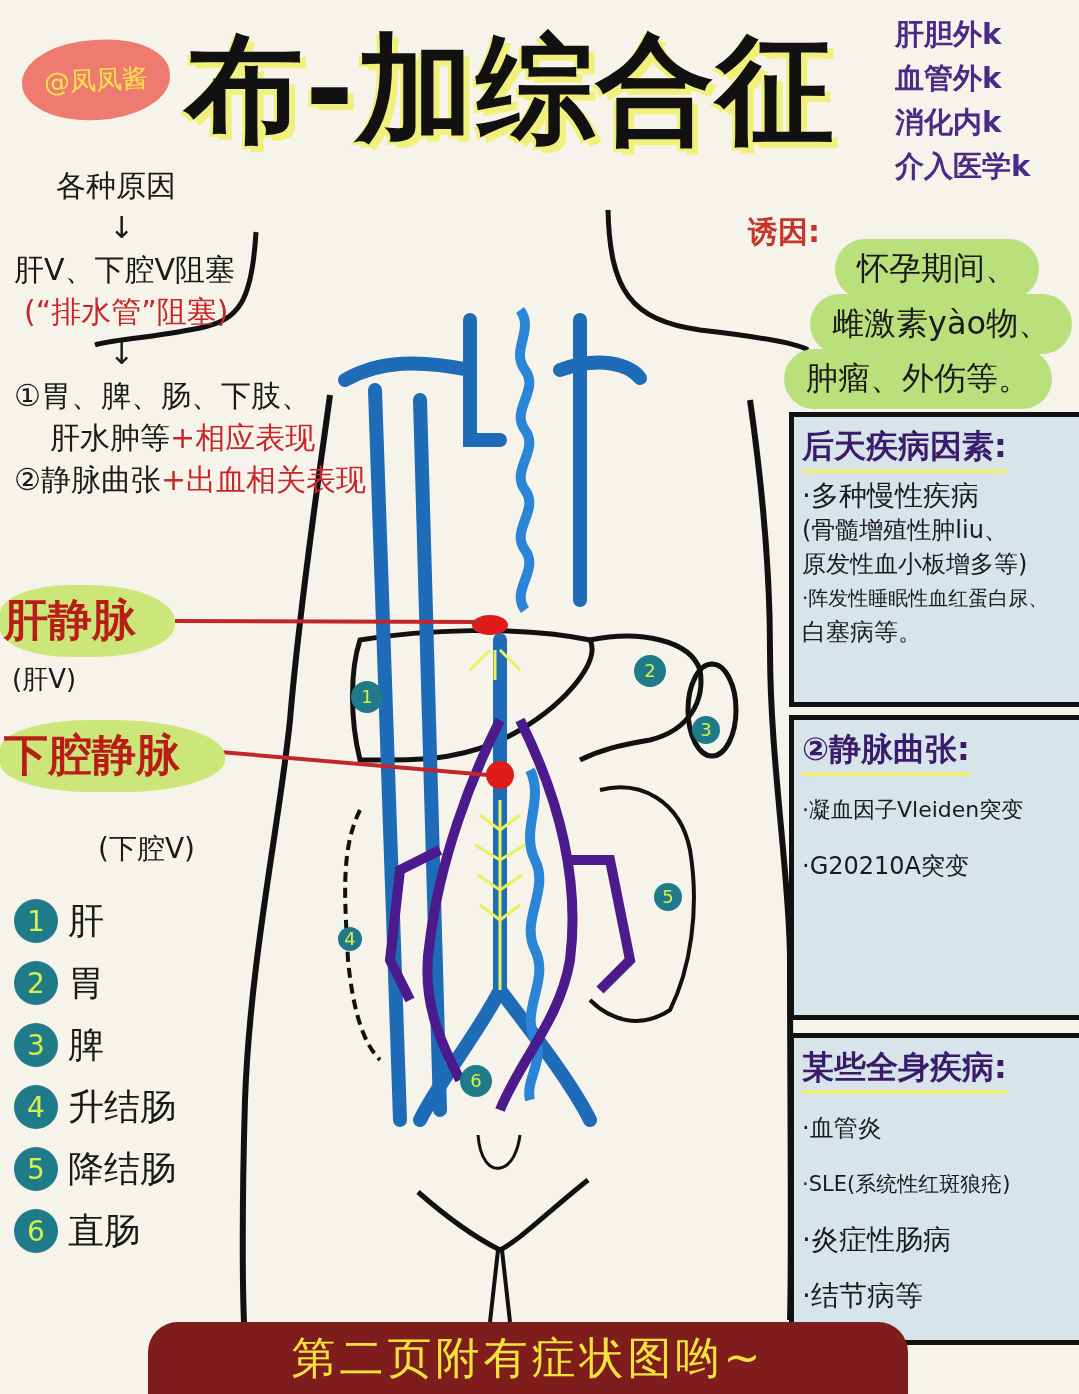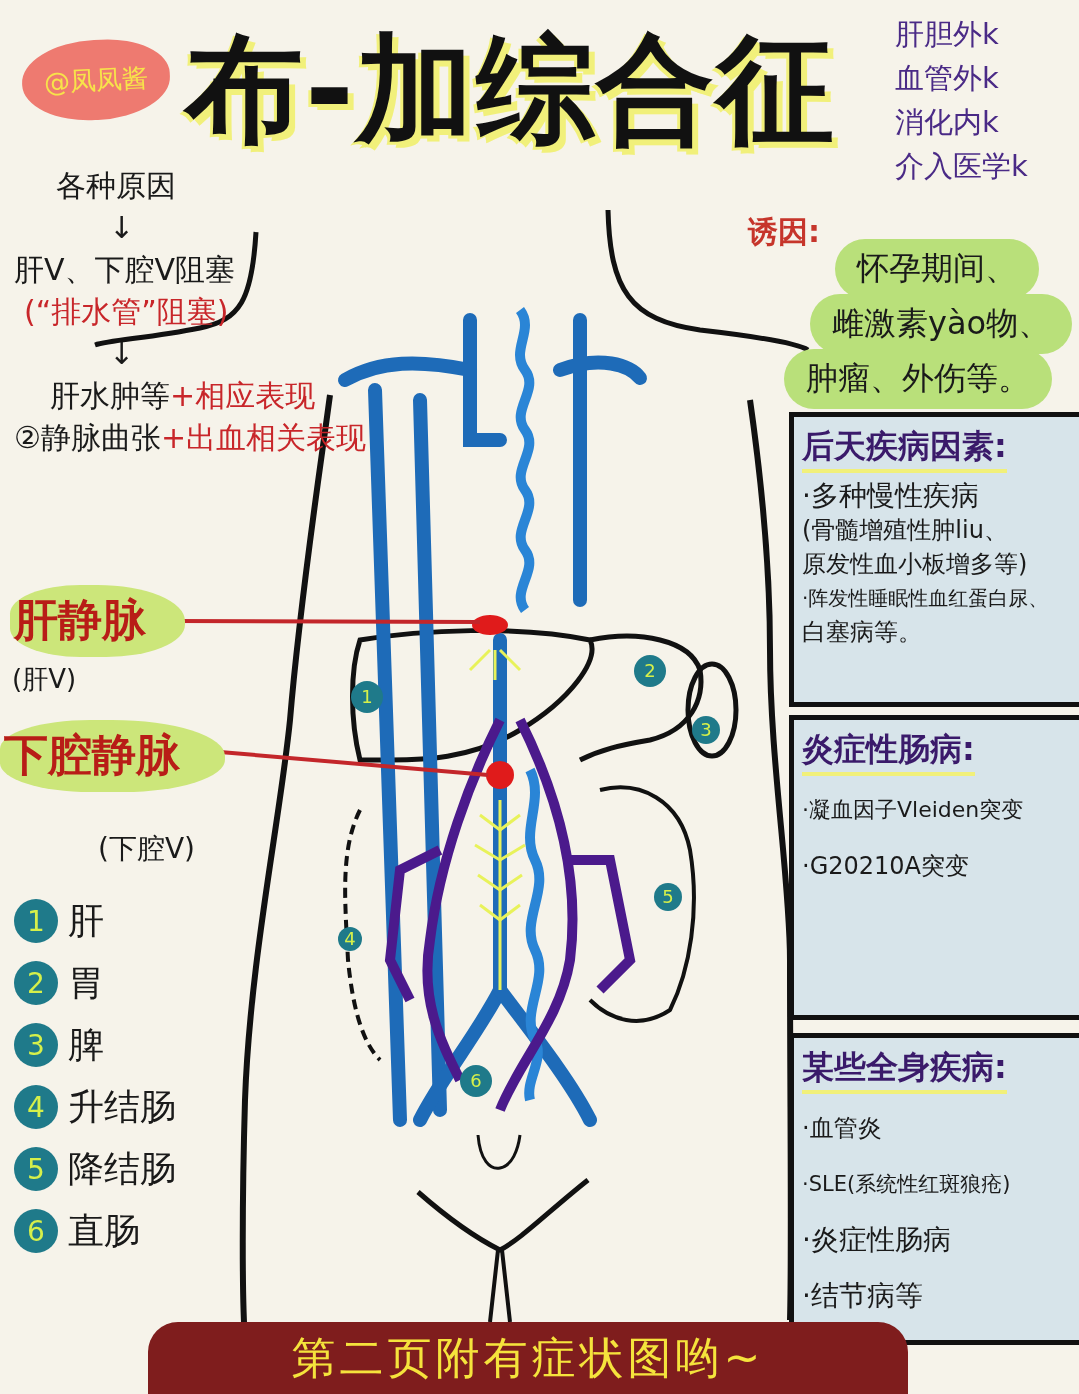--- a/index.html
+++ b/index.html
@@ -1,26 +1,26 @@
 <!DOCTYPE html>
 <html><head>
 <meta charset="utf-8">
 <style>
   html,body{margin:0;padding:0;}
   body{width:1079px;height:1394px;background:#f6f3ea;position:relative;overflow:hidden;font-family:"DejaVu Sans",sans-serif;color:#1a1a1a;}
   .abs{position:absolute;}
   .handle-badge{left:22px;top:40px;width:148px;height:80px;background:#ee7a70;border-radius:50% 45% 50% 48%;display:flex;align-items:center;justify-content:center;color:#f7e34a;font-size:26px;transform:rotate(-3deg);}
   .title{left:185px;top:30px;font-size:118px;font-weight:bold;letter-spacing:2px;color:#111;text-shadow:6px 6px 0 #f1f07a,-3px 3px 0 #f1f07a;white-space:nowrap;line-height:1;}
   .depts{left:895px;top:12px;color:#4a2a86;font-size:29px;line-height:44px;}
-  .depts div{white-space:nowrap;}
+  .depts div{white-space:nowrap;font-weight:bold;}
   .flow{left:14px;top:165px;font-size:30px;line-height:42px;}
   .flow .red{color:#c8262a;}
   .flow-line{white-space:nowrap;}
   .arrow{padding-left:95px;}
-  .label-hepatic{left:10px;top:585px;width:175px;height:72px;background:#cce67a;border-radius:40% 50% 45% 40%;}
+  .label-hepatic{left:0;top:585px;width:175px;height:72px;background:#cce67a;border-radius:40% 50% 45% 40%;}
   .label-hepatic span,.label-ivc span{color:#b81d17;font-weight:bold;font-size:44px;white-space:nowrap;display:block;padding-left:4px;line-height:70px;}
   .label-ivc{left:0;top:720px;width:225px;height:72px;background:#cce67a;border-radius:40% 50% 45% 40%;}
   .sub-hepatic{left:12px;top:662px;font-size:26px;}
   .sub-ivc{left:98px;top:830px;font-size:28px;}
   .legend{left:14px;top:890px;}
   .legend-item{display:flex;align-items:center;height:62px;}
   .num-dot{width:44px;height:44px;border-radius:50%;background:#1f7a8a;color:#d6f04a;display:flex;align-items:center;justify-content:center;font-size:28px;margin-right:10px;}
   .legend-item span.lbl{font-size:36px;}
   .trigger-label{left:748px;top:212px;color:#c6352b;font-size:30px;font-weight:bold;}
   .trigger-pill{left:810px;height:60px;background:#b9e07a;border-radius:30px;font-size:32px;display:flex;align-items:center;padding:0 22px;white-space:nowrap;margin-top:19px;}
@@ -119,20 +119,21 @@
   <div>消化内k</div>
   <div>介入医学k</div>
 </div>
 
 <div class="abs flow">
   <div class="flow-line" style="padding-left:42px">各种原因</div>
   <div class="flow-line arrow">↓</div>
   <div class="flow-line">肝V、下腔V阻塞</div>
   <div class="flow-line red" style="padding-left:10px">(“排水管”阻塞)</div>
   <div class="flow-line arrow">↓</div>
+  <div class="flow-line">①胃、脾、肠、下肢、</div>
   <div class="flow-line" style="padding-left:36px">
     <span>肝水肿等</span><span class="red">+相应表现</span>
   </div>
   <div class="flow-line">
     <span>②静脉曲张</span><span class="red">+出血相关表现</span>
   </div>
 </div>
 
 <div class="abs label-hepatic">
   <span>肝静脉</span>
@@ -179,21 +180,21 @@
 <div class="abs box" style="top:412px;height:295px">
   <h3>后天疾病因素:</h3>
   <div class="item" style="font-size:28px">·多种慢性疾病</div>
   <div class="item">(骨髓增殖性肿liu、</div>
   <div class="item">原发性血小板增多等)</div>
   <div class="item" style="font-size:20px">·阵发性睡眠性血红蛋白尿、</div>
   <div class="item">白塞病等。</div>
 </div>
 
 <div class="abs box" style="top:715px;height:305px">
-  <h3>炎症性肠病:</h3>
+  <h3>②静脉曲张:</h3>
   <div class="item" style="line-height:56px;font-size:22px">·凝血因子Vleiden突变</div>
   <div class="item" style="line-height:56px">·G20210A突变</div>
 </div>
 
 <div class="abs box" style="top:1033px;height:312px">
   <h3>某些全身疾病:</h3>
   <div class="item" style="line-height:56px">·血管炎</div>
   <div class="item" style="line-height:56px;font-size:21px">·SLE(系统性红斑狼疮)</div>
   <div class="item" style="line-height:56px;font-size:28px">·炎症性肠病</div>
   <div class="item" style="line-height:56px;font-size:28px">·结节病等</div>

